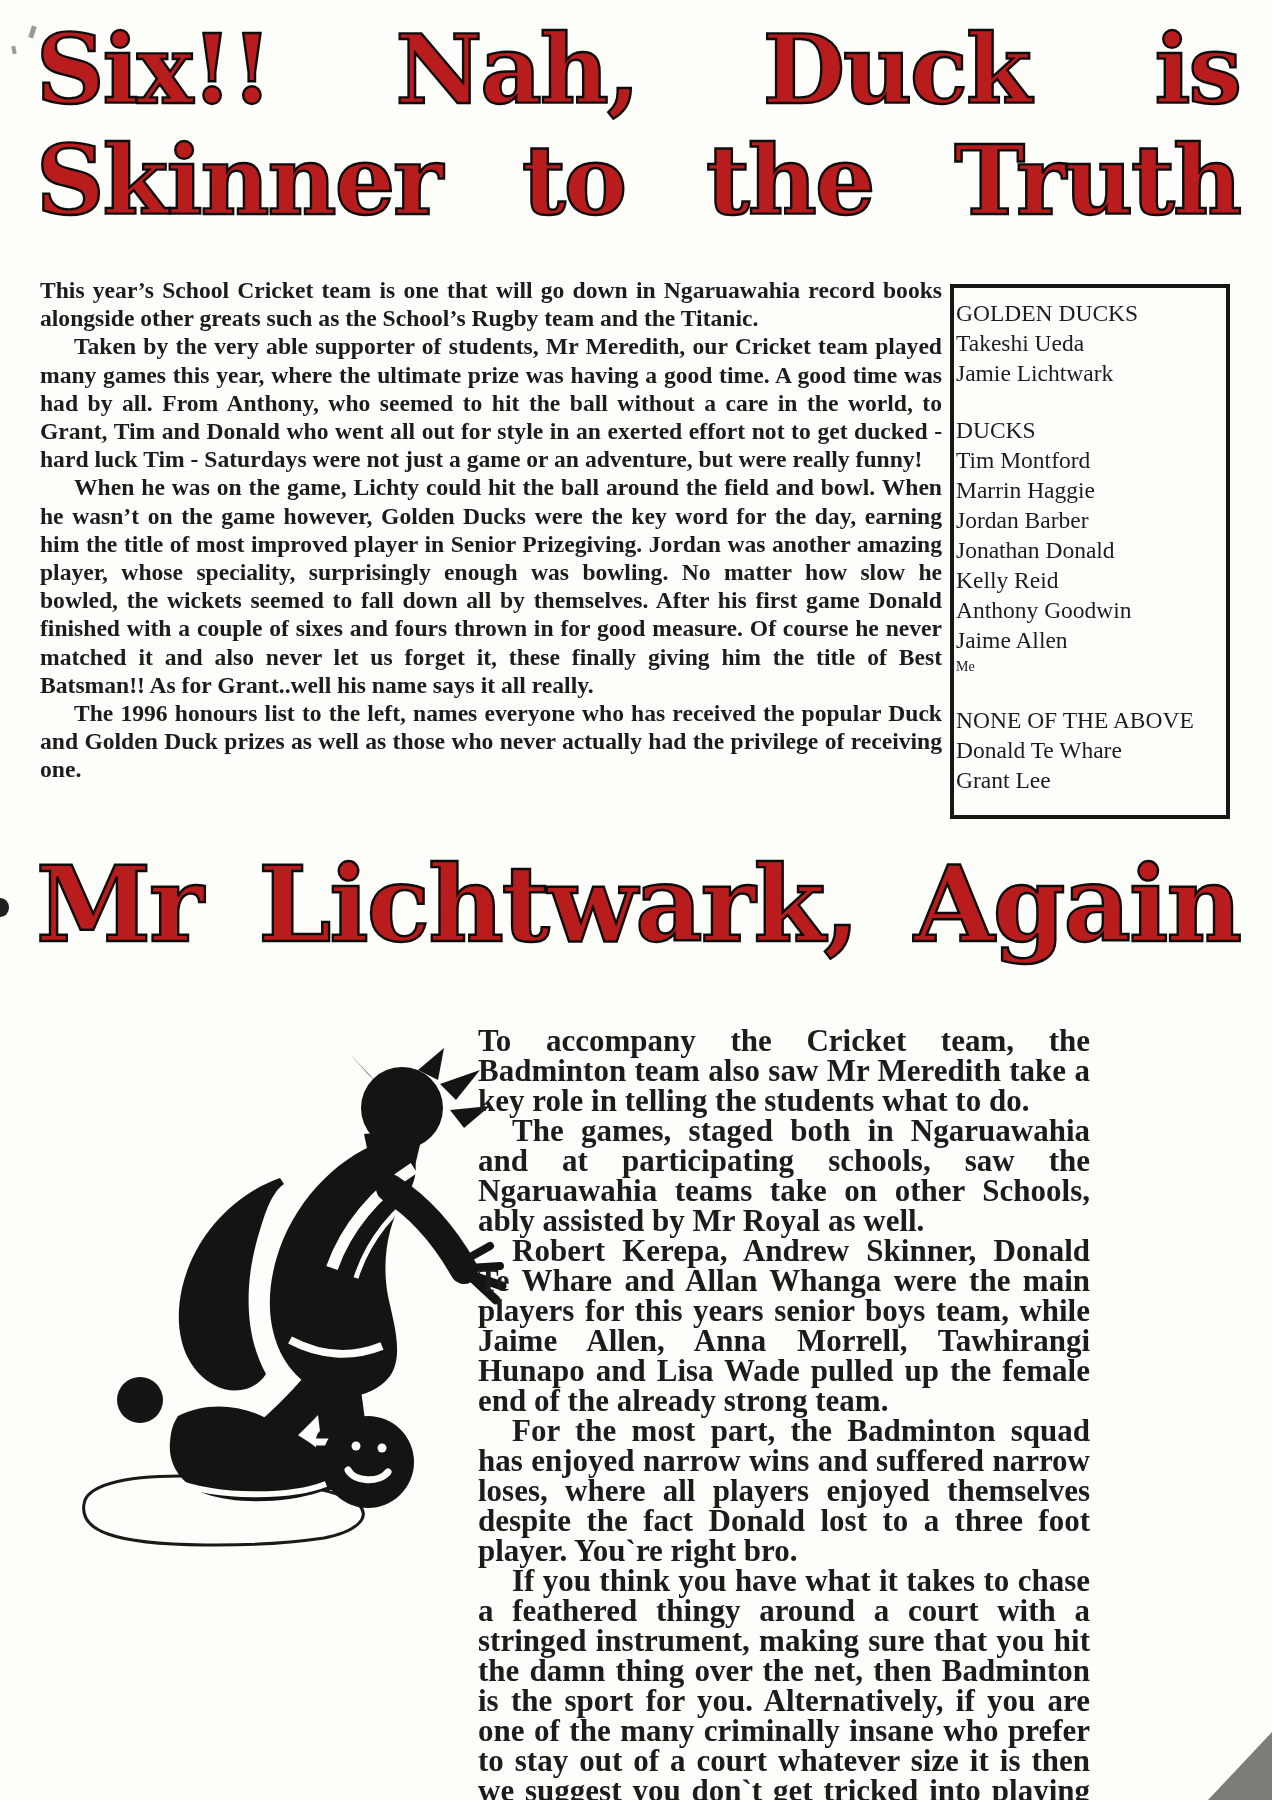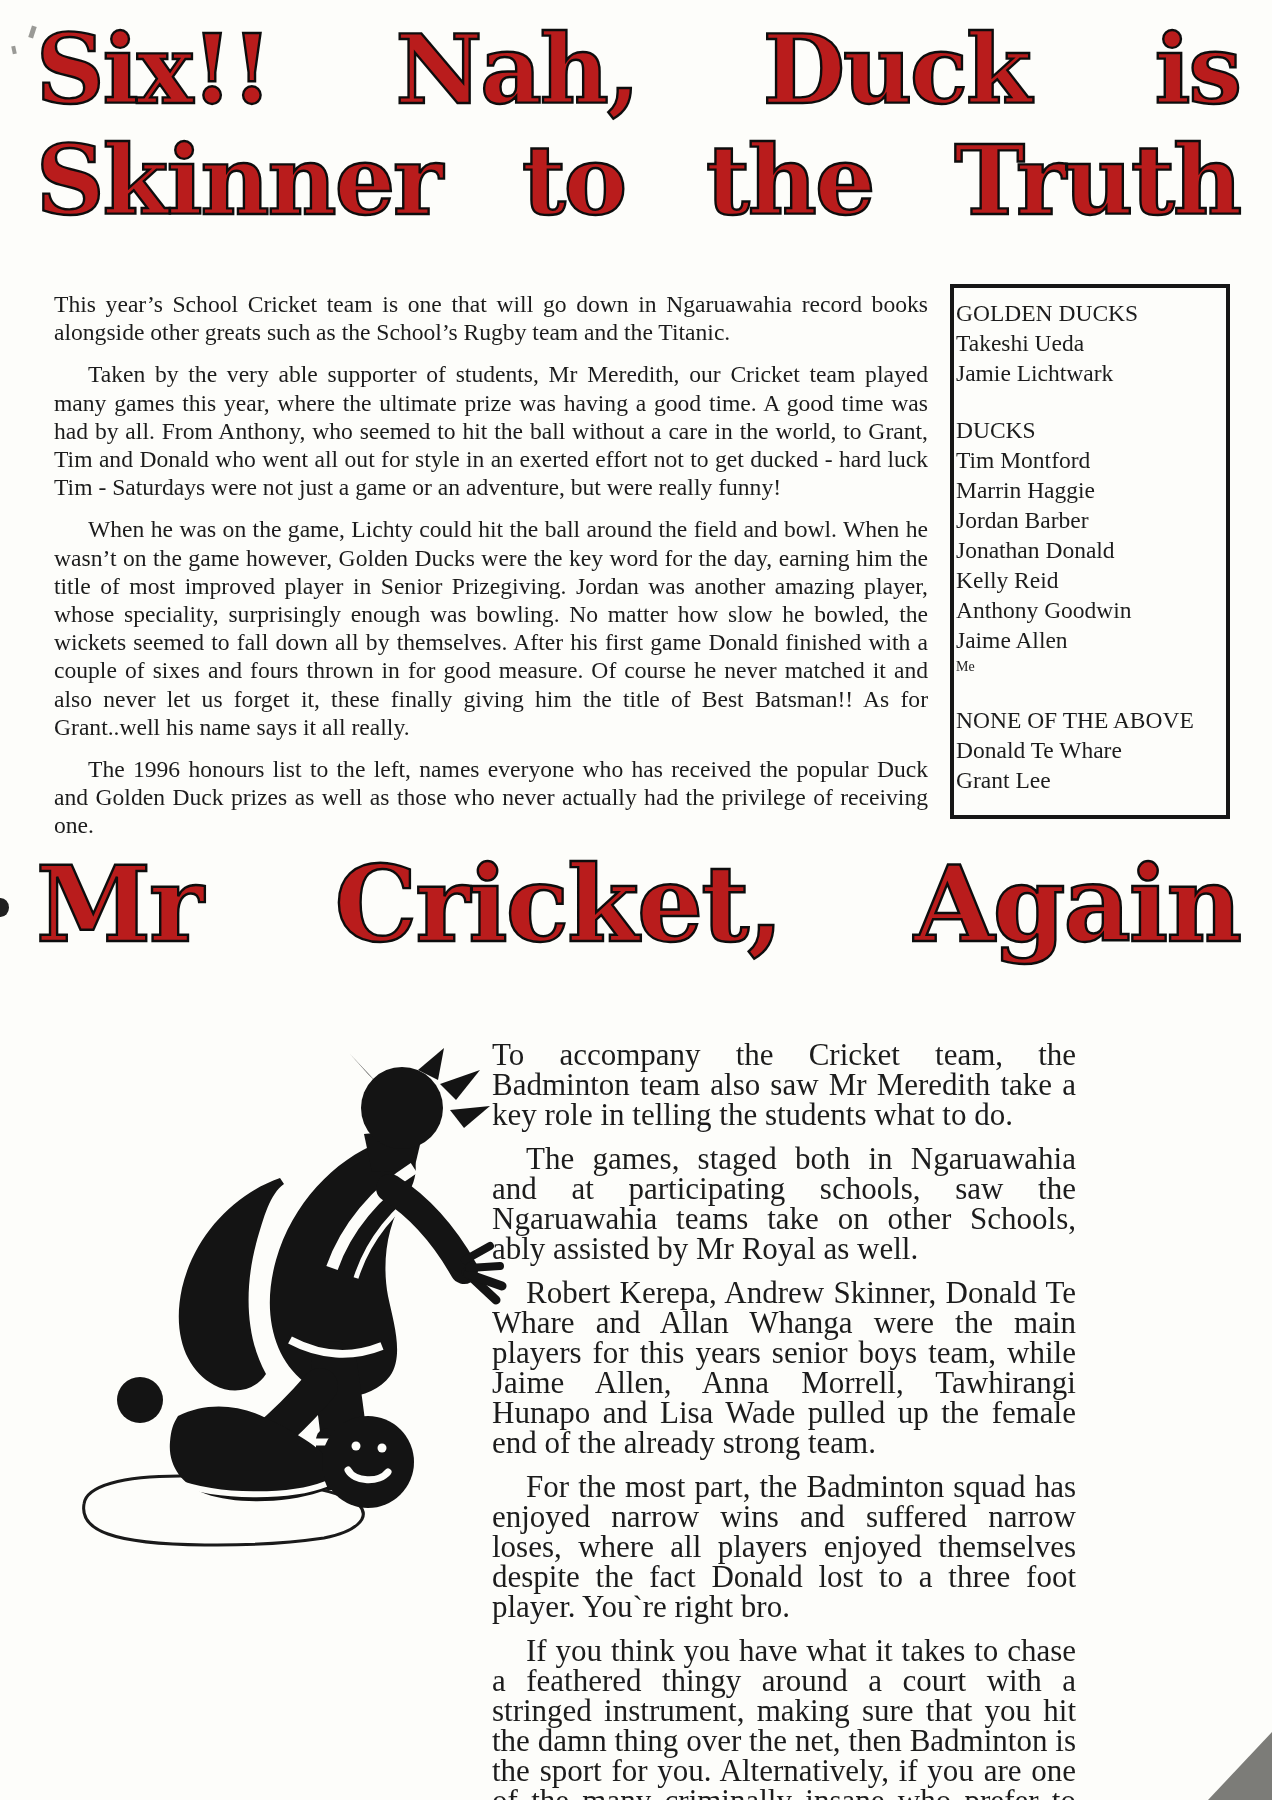--- a/index.html
+++ b/index.html
@@ -19,21 +19,21 @@
     font-weight:bold;
     color:#b91c1c;
     -webkit-text-stroke:2.4px #0d0d0d;
     letter-spacing:-2px;
   }
   .hl-line{ text-align:justify; text-align-last:justify; }
   #headline1{ left:36px; top:14px; width:1204px; font-size:95px; line-height:111px; }
   #headline2{ left:36px; top:846px; width:1204px; font-size:104px; line-height:118px; }
   
   .body-text{ position:absolute; text-align:justify; }
-  .body-text p{ margin:14px; }
+  .body-text p{ margin:0;font-weight:bold; }
   .body-text p.indent{ text-indent:34px; }
   #article1{ left:40px; top:276px; width:902px; font-size:23.6px; line-height:28.2px; }
   #article2{ left:478px; top:1026px; width:612px; font-size:31px; line-height:30px; }
   
   .honours-box{
     position:absolute; left:950px; top:284px; width:268px;
     border:4px solid #161616;
     background:#fdfdfa;
     text-align:left;
     font-size:23.5px; line-height:30px;
@@ -98,21 +98,21 @@
       <div class="box-name small">Me</div>
     </div>
     <div class="box-section">
       <div class="box-title">NONE OF THE ABOVE</div>
       <div class="box-name">Donald Te Whare</div>
       <div class="box-name">Grant Lee</div>
     </div>
   </div>
 
   <div class="headline" id="headline2">
-    <div class="hl-line">Mr Cricket, Again</div>
+    <div class="hl-line">Mr Lichtwark, Again</div>
   </div>
 
   <svg class="illustration" viewBox="0 0 482 545" xmlns="http://www.w3.org/2000/svg">
     <g fill="#141414" stroke="none">
 
       <path d="M252 140 C206 156 166 198 154 250 C144 296 158 332 186 347 C206 358 228 352 238 336 C218 300 216 252 228 206 C236 178 242 156 256 146 Z"></path>
 
       <path d="M352 104 C306 122 264 166 248 222 C234 272 244 318 276 344 C306 368 346 360 362 338 C376 318 366 286 360 258 C354 226 358 186 378 158 C392 140 390 116 378 106 Z"></path>
 
       <path d="M336 96 L396 90 L386 132 L344 134 Z"></path>

